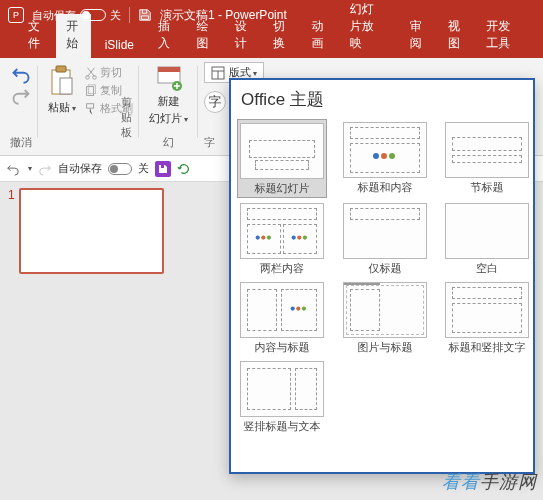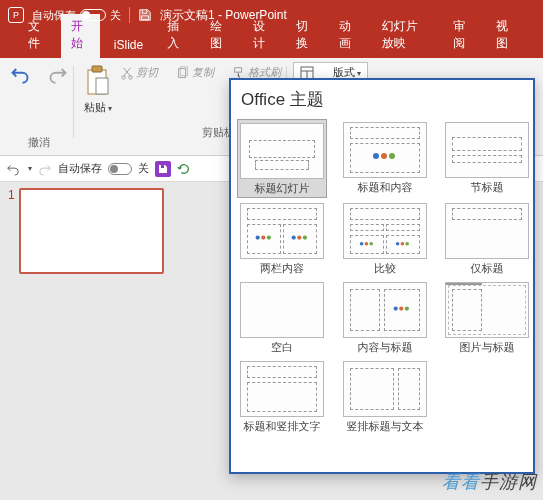--- a/index.html
+++ b/index.html
@@ -9,39 +9,39 @@
 .title-bar .app-icon { width: 16px; height: 16px; border: 1px solid #fff; border-radius: 3px; display: flex; align-items: center; justify-content: center; font-size: 9px; }
 .autosave-pill { display: flex; align-items: center; gap: 4px; font-size: 11px; }
 .toggle { width: 26px; height: 12px; border: 1px solid #fff; border-radius: 7px; position: relative; }
 .toggle::after { content: ""; position: absolute; width: 8px; height: 8px; background: #fff; border-radius: 50%; top: 1px; left: 1px; }
 .title-bar .divider { width: 1px; height: 16px; background: rgba(255,255,255,.4); }
 .save-icon { width: 14px; height: 14px; }
 .doc-title { font-size: 12px; }
 
 .menu-bar { height: 28px; background: #b93122; display: flex; align-items: flex-end; padding: 0 18px; gap: 4px; color: #fff; }
 .menu-item { padding: 4px 10px 6px; font-size: 12px; cursor: pointer; }
-.menu-item.active { background: #f3f3f3; color: #a21caf; }
+.menu-item.active { background: #f3f3f3; color: #404040; }
 
 .ribbon { height: 98px; background: #f3f3f3; border-bottom: 1px solid #d0d0d0; display: flex; align-items: flex-start; padding: 4px 6px 0; gap: 4px; position: relative; }
 .ribbon-group { display: flex; flex-direction: column; align-items: center; height: 90px; padding: 0 4px; position: relative; }
 .ribbon-group::after { content: ""; position: absolute; right: -2px; top: 4px; bottom: 14px; width: 1px; background: #d9d9d9; }
 .ribbon-group:last-child::after { display: none; }
 .group-label { font-size: 11px; color: #666; margin-top: auto; padding-bottom: 2px; }
 
 .big-btn { display: flex; flex-direction: column; align-items: center; gap: 2px; padding: 2px 4px; cursor: pointer; }
 .big-btn .ic { width: 28px; height: 28px; }
 .big-btn .lbl { font-size: 11px; }
 
 .small-row { display: flex; align-items: center; gap: 2px; font-size: 11px; color: #999; padding: 1px 0; cursor: pointer; }
 .small-row .ic { width: 14px; height: 14px; }
 
 .paste-ic { width: 28px; height: 34px; }
-.col { display: flex; flex-direction: row; gap: 18px; padding-top: 2px; font-style: italic; }
-
-.layout-btn { display: flex; align-items: center; gap: 19px; border: 1px solid #c0c0c0; padding: 2px 6px; background: #fff; cursor: pointer; font-size: 11px; justify-content: flex-end; }
+.col { display: flex; flex-direction: column; gap: 1px; padding-top: 2px; }
+
+.layout-btn { display: flex; align-items: center; gap: 4px; border: 1px solid #c0c0c0; padding: 2px 6px; background: #fff; cursor: pointer; font-size: 11px; justify-content: flex-end; }
 .layout-btn .ic { width: 14px; height: 14px; }
 
 .font-zone { display: flex; align-items: center; gap: 4px; padding-top: 2px; }
 .font-circle { width: 22px; height: 22px; border: 1px solid #c0c0c0; border-radius: 50%; display: flex; align-items: center; justify-content: center; font-size: 13px; color: #444; background: #fff; }
 .font-size-up { font-size: 13px; color: #888; }
 .aa-badge { position: absolute; right: -2px; top: 36px; font-size: 11px; background: #fff; padding: 0 2px; color: #555; }
 
 .qat { height: 26px; background: #fff; border-bottom: 1px solid #d9d9d9; display: flex; align-items: center; padding: 0 6px; gap: 6px; }
 .qat .ic { width: 14px; height: 14px; cursor: pointer; }
 .qat-toggle { width: 24px; height: 12px; border: 1px solid #888; border-radius: 7px; position: relative; }
@@ -116,20 +116,21 @@
   <div class="menu-item active">开始</div>
   <div class="menu-item">iSlide</div>
   <div class="menu-item">插入</div>
   <div class="menu-item">绘图</div>
   <div class="menu-item">设计</div>
   <div class="menu-item">切换</div>
   <div class="menu-item">动画</div>
   <div class="menu-item">幻灯片放映</div>
   <div class="menu-item">审阅</div>
   <div class="menu-item">视图</div>
+  <div class="menu-item">开发工具</div>
 </div>
 
 <div class="ribbon">
 
   <div class="ribbon-group">
     <div class="col">
       <svg class="ic" style="width:20px;height:20px" viewBox="0 0 16 16">
           <path fill="none" stroke="#3a6cc8" stroke-width="1.5" d="M5 4 2 7l3 3M2 7h8a4 4 0 0 1 0 8"></path>
         </svg>
       <svg class="ic" style="width:20px;height:20px" viewBox="0 0 16 16">
@@ -168,20 +169,33 @@
         <svg class="ic" viewBox="0 0 16 16">
             <rect x="3" y="2" width="8" height="5" fill="none" stroke="#999"></rect>
             <path stroke="#999" d="M7 7v4l2 3"></path>
           </svg>
         <span>格式刷</span>
       </div>
     </div>
     <span class="group-label" style="position:absolute;bottom:10px;left:50%;transform:translateX(-50%);margin-left:38px;">剪贴板</span>
   </div>
 
+  <div class="ribbon-group">
+    <div class="big-btn">
+      <svg class="ic" viewBox="0 0 28 28">
+          <rect x="3" y="3" width="22" height="16" fill="#fff" stroke="#999"></rect>
+          <rect x="3" y="3" width="22" height="5" fill="#c85a4a"></rect>
+          <circle cx="22" cy="22" r="5" fill="#5fa651"></circle>
+          <path stroke="#fff" stroke-width="1.5" d="M22 19v6M19 22h6"></path>
+        </svg>
+      <span class="lbl">新建</span>
+      <span class="lbl chev">幻灯片</span>
+    </div>
+    <span class="group-label">幻</span>
+  </div>
 
   <div class="ribbon-group" style="flex-direction:column;align-items:flex-start;">
     <div class="layout-btn">
       <svg class="ic" viewBox="0 0 14 14">
           <rect x="1" y="1" width="12" height="12" fill="none" stroke="#666"></rect>
           <line x1="1" y1="5" x2="13" y2="5" stroke="#666"></line>
           <line x1="7" y1="5" x2="7" y2="13" stroke="#666"></line>
         </svg>
       <span class="chev">版式</span>
     </div>
@@ -278,42 +292,20 @@
               <span></span>
               <span></span>
             </div>
           </div>
         </div>
       <span class="layout-label">两栏内容</span>
     </div>
     <div class="layout-cell">
       <div class="layout-thumb">
           <div class="lt-box lt-top"></div>
-          <div class="lt-box lt-topmini"></div>
-          <div class="lt-box lt-topmini r"></div>
-          <div class="lt-box lt-botbig">
-            <div class="lt-ico" style="transform:translate(-50%,-50%) scale(.6);">
-              <span></span>
-              <span></span>
-              <span></span>
-            </div>
-          </div>
-          <div class="lt-box lt-botbig r">
-            <div class="lt-ico" style="transform:translate(-50%,-50%) scale(.6);">
-              <span></span>
-              <span></span>
-              <span></span>
-            </div>
-          </div>
-        </div>
-      <span class="layout-label">比较</span>
-    </div>
-    <div class="layout-cell">
-      <div class="layout-thumb">
-          <div class="lt-box lt-top"></div>
         </div>
       <span class="layout-label">仅标题</span>
     </div>
 
     <div class="layout-cell">
       <div class="layout-thumb"></div>
       <span class="layout-label">空白</span>
     </div>
     <div class="layout-cell">
       <div class="layout-thumb">

